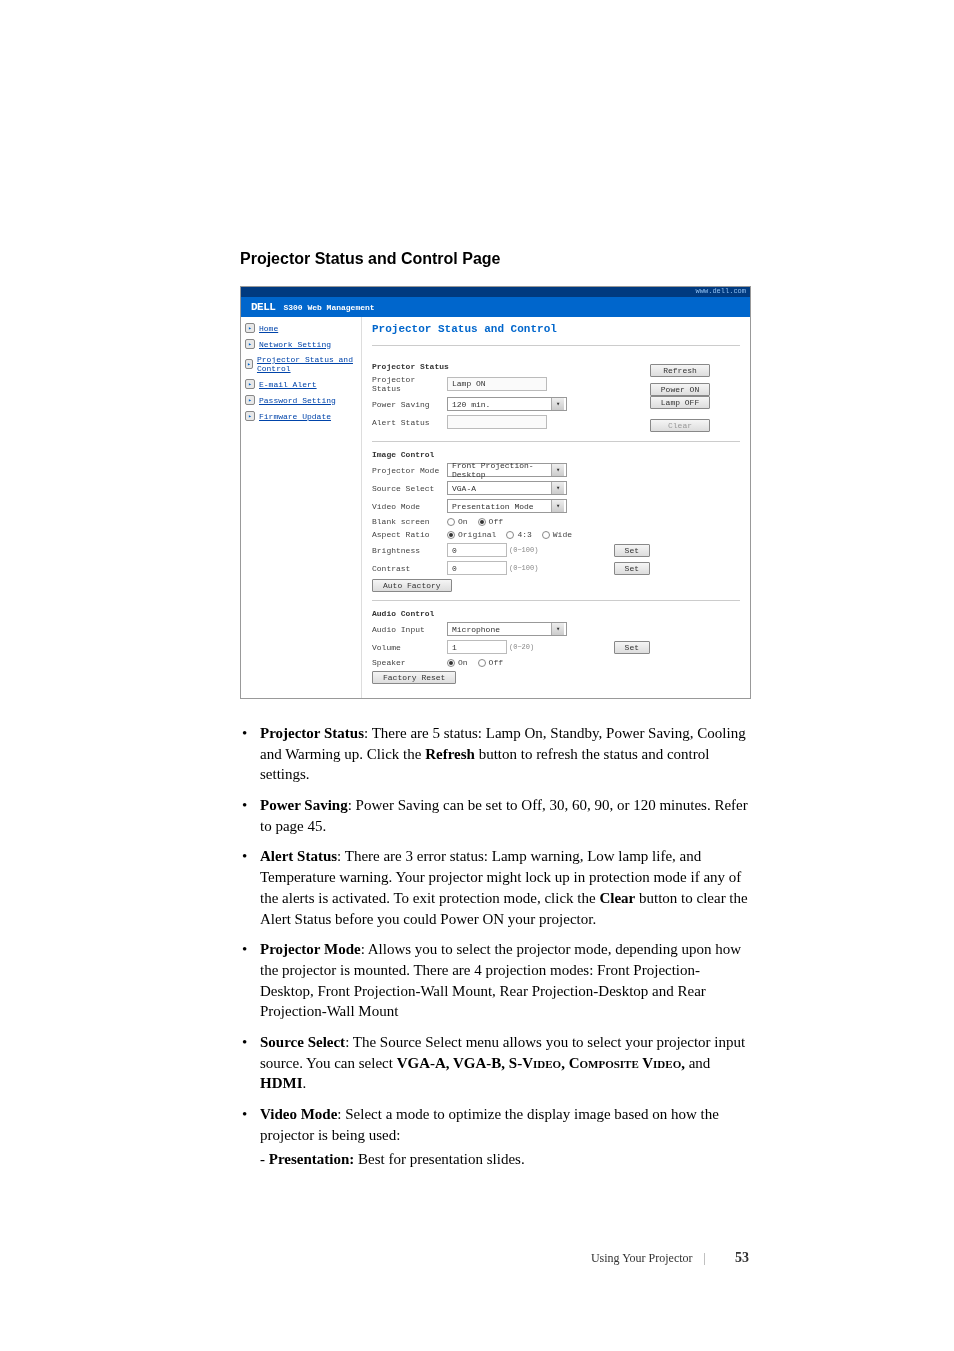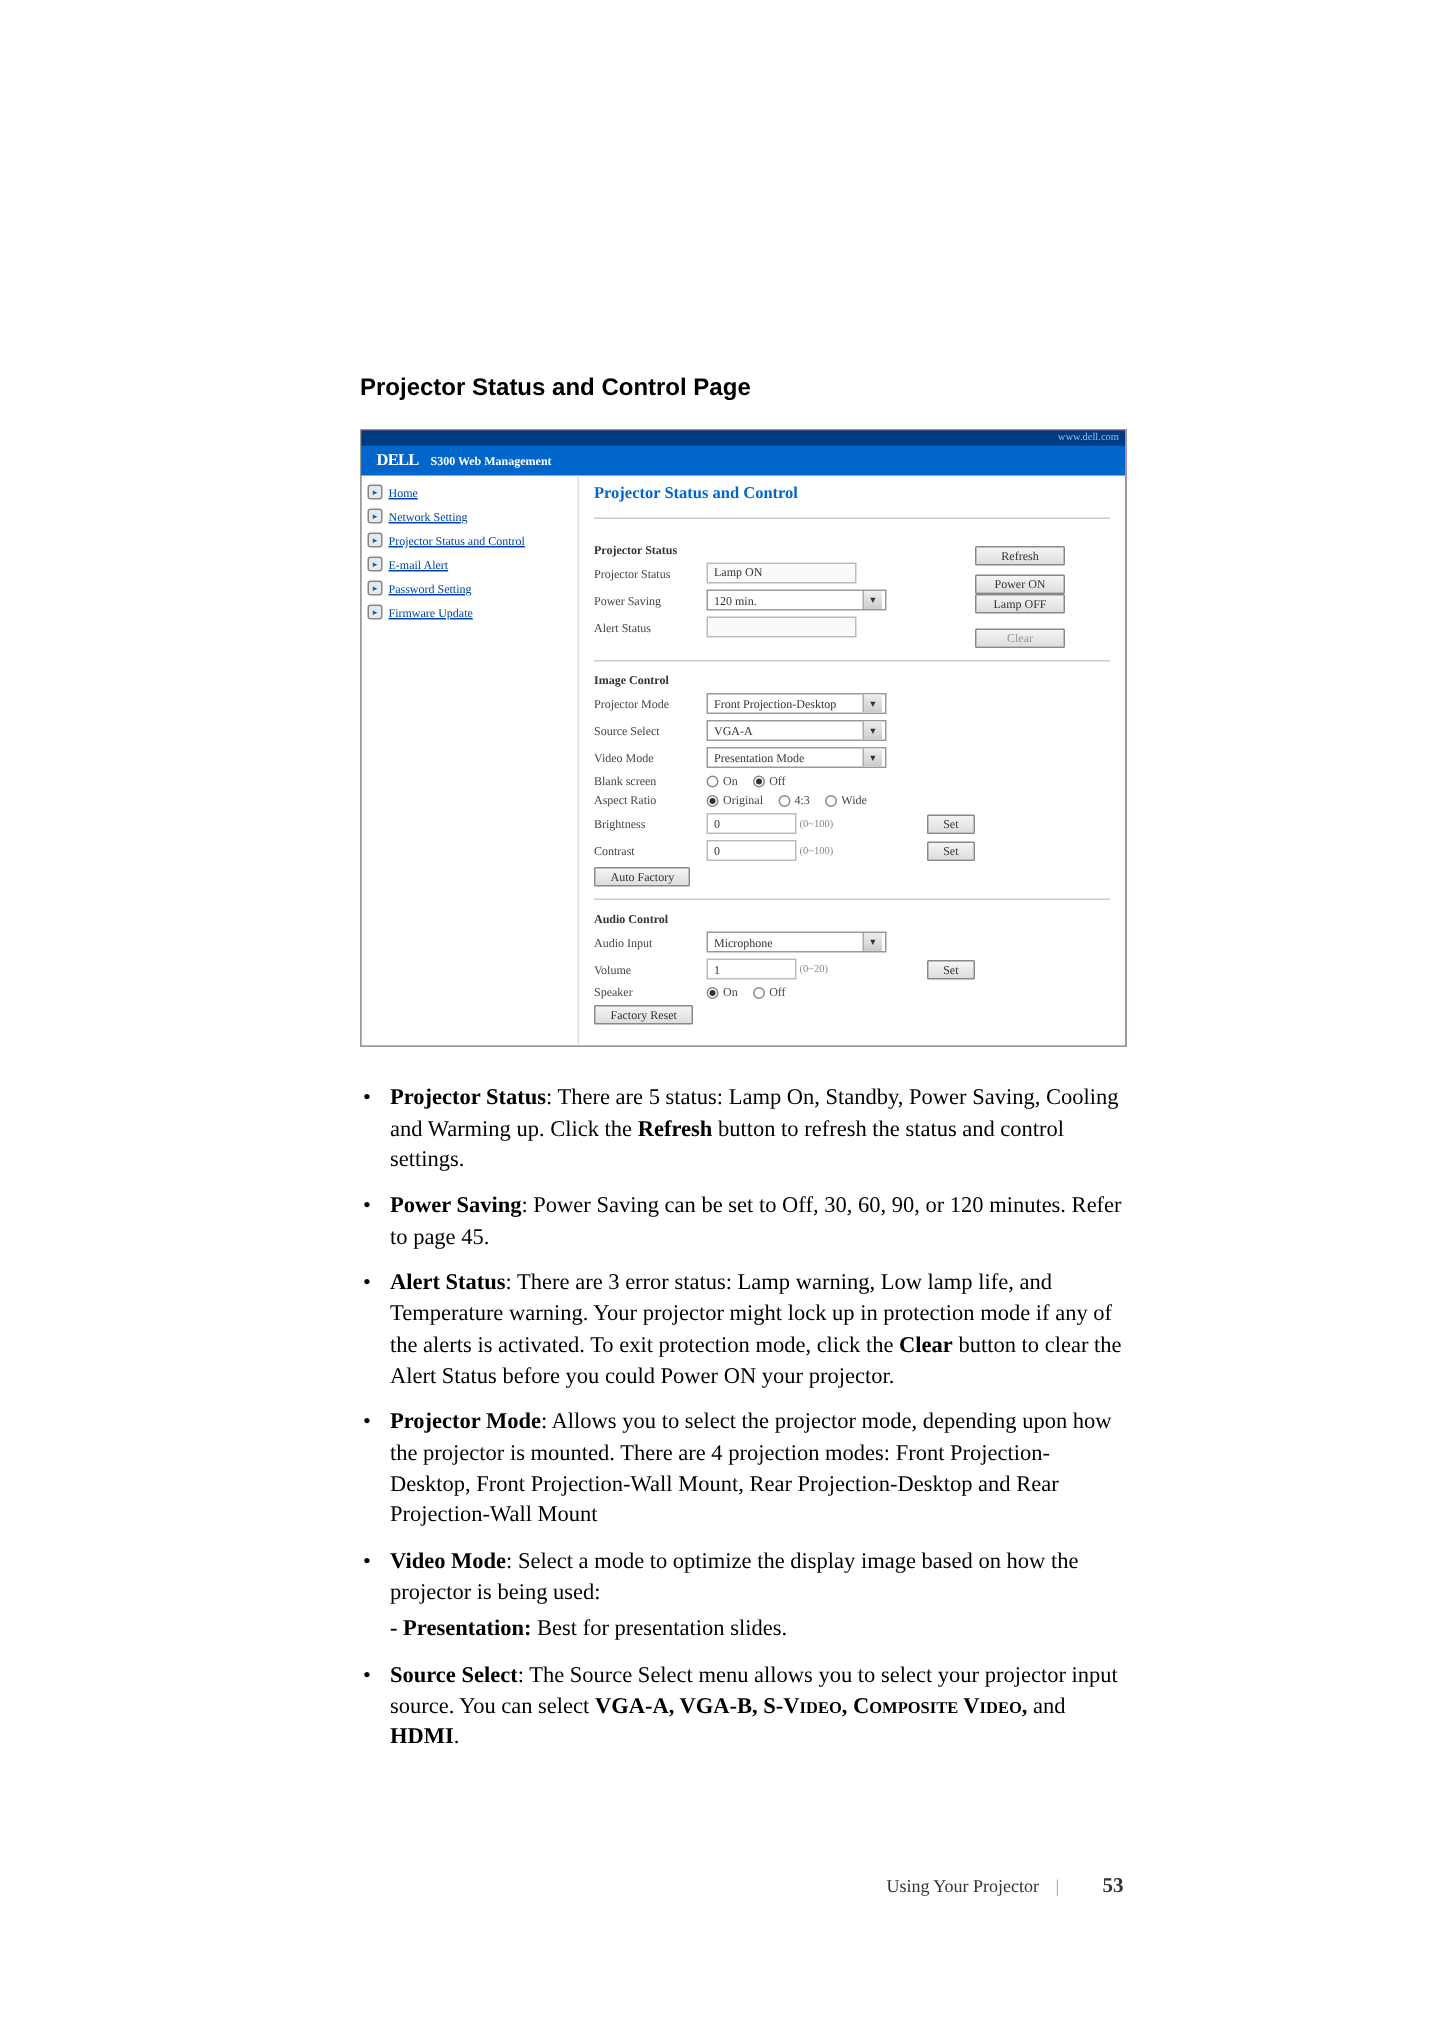--- a/index.html
+++ b/index.html
@@ -18,23 +18,23 @@
     font-family: Arial, Helvetica, sans-serif;
     font-weight: bold;
     font-size: 16px;
     color: #000;
     margin-bottom: 18px;
   }
 
   
   .screenshot-outer {
     border: 1px solid #999;
-    background: #701a75;
+    background: #0ea5e9;
     width: 511px;
-    font-family: Liberation Serif, serif;
+    font-family: Liberation Mono, monospace;
     font-size: 8px;
     color: #333;
     margin-bottom: 24px;
   }
   .top-link {
     background: #003a80;
     height: 10px;
     position: relative;
   }
   .top-link span {
@@ -58,21 +58,20 @@
     letter-spacing: -0.5px;
     margin-right: 8px;
   }
   .header-sub {
     font-size: 8px;
     font-weight: bold;
   }
   .body-area {
     display: flex;
     background: #fff;
-    gap: 24px;
   }
   .sidebar {
     width: 120px;
     padding: 6px 4px;
   }
   .sidebar-item {
     display: flex;
     align-items: center;
     margin-bottom: 6px;
     cursor: pointer;
@@ -427,27 +426,27 @@
     <li>
       <span class="lead">Power Saving</span><span>: Power Saving can be set to Off, 30, 60, 90, or 120 minutes. Refer to page 45.</span>
     </li>
     <li>
       <span class="lead">Alert Status</span><span>: There are 3 error status: Lamp warning, Low lamp life, and Temperature warning. Your projector might lock up in protection mode if any of the alerts is activated. To exit protection mode, click the </span><span class="strong">Clear</span><span> button to clear the Alert Status before you could Power ON your projector.</span>
     </li>
     <li>
       <span class="lead">Projector Mode</span><span>: Allows you to select the projector mode, depending upon how the projector is mounted. There are 4 projection modes: Front Projection-Desktop, Front Projection-Wall Mount, Rear Projection-Desktop and Rear Projection-Wall Mount</span>
     </li>
     <li>
+      <span class="lead">Source Select</span><span>: The Source Select menu allows you to select your projector input source. You can select </span><span class="sc">VGA-A, VGA-B, S-Video, Composite Video,</span><span> and </span><span class="strong">HDMI</span><span>.</span>
+    </li>
+    <li>
       <span class="lead">Video Mode</span><span>: Select a mode to optimize the display image based on how the projector is being used:</span>
       <div class="sub-note">
         <span class="strong">- Presentation:</span><span> Best for presentation slides.</span>
       </div>
-    </li>
-    <li>
-      <span class="lead">Source Select</span><span>: The Source Select menu allows you to select your projector input source. You can select </span><span class="sc">VGA-A, VGA-B, S-Video, Composite Video,</span><span> and </span><span class="strong">HDMI</span><span>.</span>
     </li>
   </ul>
 </div>
 
 <div class="footer">
   <span>Using Your Projector</span>
   <span class="sep">|</span>
   <span class="pg">53</span>
 </div>
 

